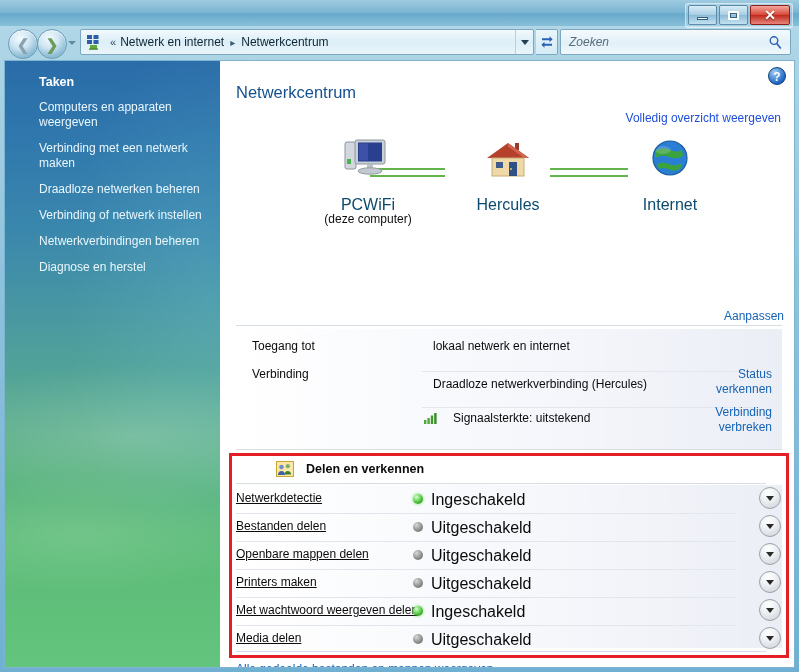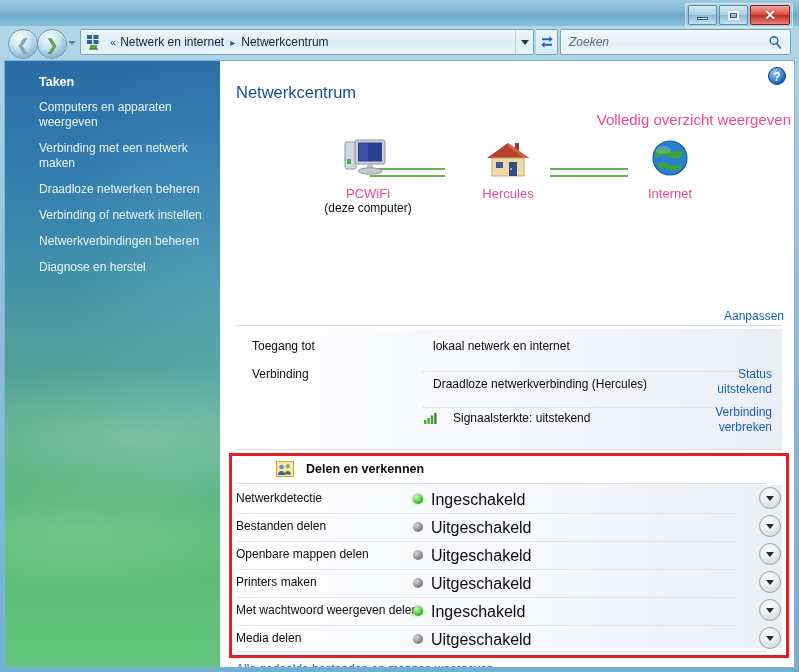--- a/index.html
+++ b/index.html
@@ -87,26 +87,26 @@
   .sb-bottom{position:absolute;left:34px;bottom:14px;width:176px;}
   .sb-bottom .sb-head{margin-bottom:10px;}
   .sb-bottom .sb-link{margin-bottom:9px;}
 
   .content{position:absolute;left:215px;top:0;width:574px;height:606px;background:#fff;overflow:hidden;}
   .helpbtn{position:absolute;right:8px;top:6px;width:18px;height:18px;border-radius:50%;
     background:radial-gradient(circle at 35% 28%,#9ed0f2,#1f66c4 70%,#12417f);
     color:#fff;font-size:12px;font-weight:bold;text-align:center;line-height:18px;
     border:1px solid #0e3f7c;box-sizing:border-box;}
   .pagetitle{position:absolute;left:16px;top:22px;font-size:16.5px;color:#16518f;}
-  .fulllink{position:absolute;right:3px;top:50px;color:#ec4899;font-size:15px;cursor:pointer;}
+  .fulllink{position:absolute;right:13px;top:50px;color:#1d4ed8;font-size:12px;cursor:pointer;}
 
   
   .map{position:absolute;left:0;top:72px;width:574px;height:78px;}
   .node{position:absolute;text-align:center;width:120px;}
-  .node .lbl{font-size:13px;color:#ec4899;margin-top:6px;line-height:14px;}
+  .node .lbl{font-size:16px;color:#0c4a6e;margin-top:17px;line-height:14px;}
   .node .sub{font-size:12px;color:#0d0d0d;line-height:14px;}
   .link{position:absolute;height:5px;border-top:2px solid #63b44e;border-bottom:2px solid #63b44e;}
 
   
   .sechdr{position:absolute;display:flex;align-items:center;}
   .sechdr .t{font-size:12.5px;color:#0b0b0b;margin-left:8px;}
   .sechdr .t b{font-weight:bold;}
   .rule{position:absolute;height:1px;background:#d8dde3;}
   .netpanel{position:absolute;left:16px;top:268px;width:546px;height:120px;
     background:linear-gradient(to right,#ffffff 0%,#f4f6fb 60%,#eceef6 100%);}
@@ -115,21 +115,21 @@
   .rlink{position:absolute;right:10px;color:#1763b5;font-size:12px;text-align:right;
     line-height:15px;width:80px;cursor:pointer;}
   .aanpassen{position:absolute;right:10px;top:248px;color:#1763b5;font-size:12px;cursor:pointer;}
 
   
   .redbox{position:absolute;left:9px;top:392px;width:560px;height:205px;
      border:3px solid #e31e24;box-sizing:border-box;}
   .sharepanel{position:absolute;left:16px;top:424px;width:546px;height:163px;
      background:linear-gradient(to right,#ffffff 0%,#f5f7fb 58%,#eceef6 100%);}
   .srow{position:absolute;left:16px;width:546px;height:28px;}
-  .srow .name{position:absolute;left:0;top:6px;font-size:12px;color:#0b0b0b;}
+  .srow .name{position:absolute;left:0;top:6px;font-size:12px;color:#0b0b0b;text-decoration:underline;}
   .srow .state{position:absolute;left:195px;top:6px;font-size:16px;color:#0b0b0b;}
   .dot{position:absolute;left:177px;top:9px;width:10px;height:10px;border-radius:50%;}
   .dot.on{background:radial-gradient(circle at 35% 30%,#d6ffcf,#4fc33c 55%,#1b7a10);
      box-shadow:0 0 3px rgba(90,210,70,.9);}
   .dot.off{background:radial-gradient(circle at 35% 30%,#d8d8d8,#909090 55%,#5c5c5c);}
   .chev-btn{position:absolute;left:523px;top:2px;width:22px;height:22px;border-radius:50%;
     background:radial-gradient(circle at 40% 25%,#ffffff,#eceff2 45%,#c9cfd6 100%);
     border:1px solid #9aa3ac;box-sizing:border-box;display:flex;align-items:center;justify-content:center;}
   .chev-btn i{display:block;width:0;height:0;border-left:4.5px solid transparent;
     border-right:4.5px solid transparent;border-top:5px solid #2a2a2a;margin-top:1px;}
@@ -281,21 +281,21 @@
 
       <div class="rule" style="left:16px;top:264px;width:546px;"></div>
 
       <div class="netpanel">
         <div class="lbl-left" style="top:10px;text-align:center;">Toegang tot</div>
         <div class="val" style="top:10px;">lokaal netwerk en internet</div>
 
         <div class="lbl-left" style="top:38px;">Verbinding</div>
         <div class="rule" style="left:186px;top:42px;width:330px;background:#e3e7ed;"></div>
         <div class="val" style="top:48px;">Draadloze netwerkverbinding (Hercules)</div>
-        <div class="rlink" style="top:38px;">Status uitstekend</div>
+        <div class="rlink" style="top:38px;">Status verkennen</div>
 
         <div class="rule" style="left:186px;top:78px;width:330px;background:#e3e7ed;"></div>
         <div style="position:absolute;left:188px;top:82px;">
           <svg width="15" height="13" viewBox="0 0 15 13">
             <rect x="0" y="9" width="2.4" height="4" fill="#4ea83a"></rect>
             <rect x="3.4" y="7" width="2.4" height="6" fill="#4ea83a"></rect>
             <rect x="6.8" y="4.5" width="2.4" height="8.5" fill="#3f9a2e"></rect>
             <rect x="10.2" y="2" width="2.4" height="11" fill="#368a27"></rect>
           </svg>
         </div>

